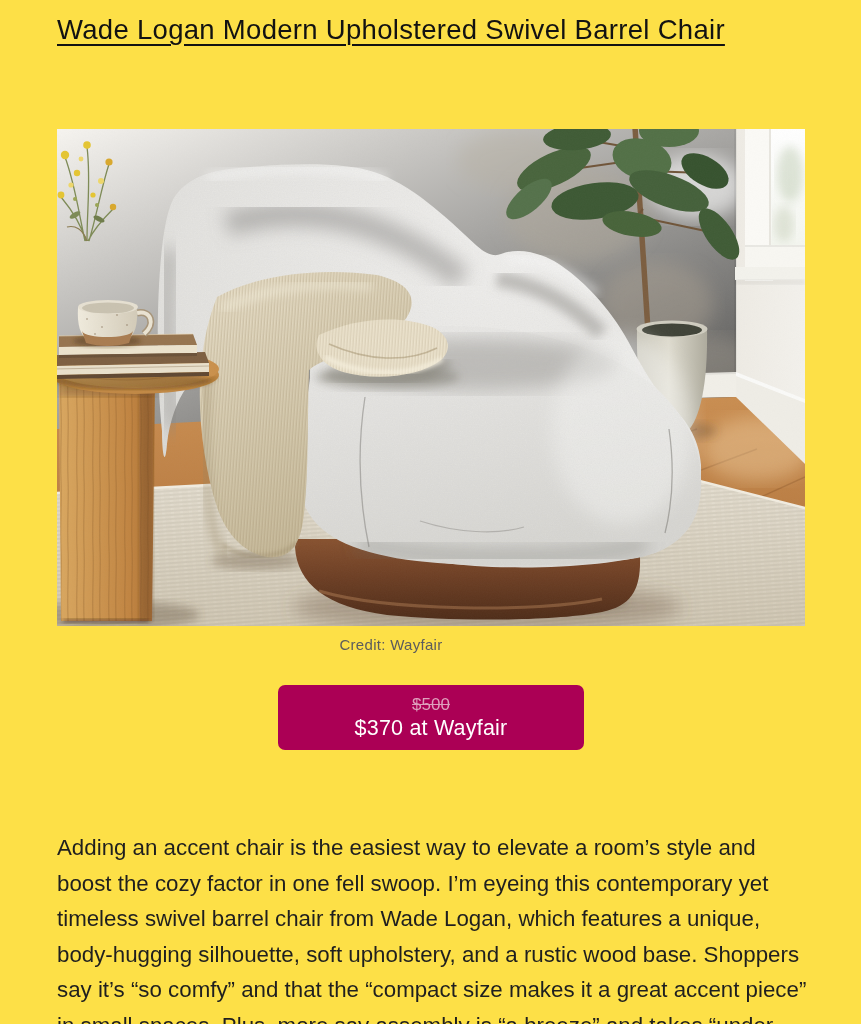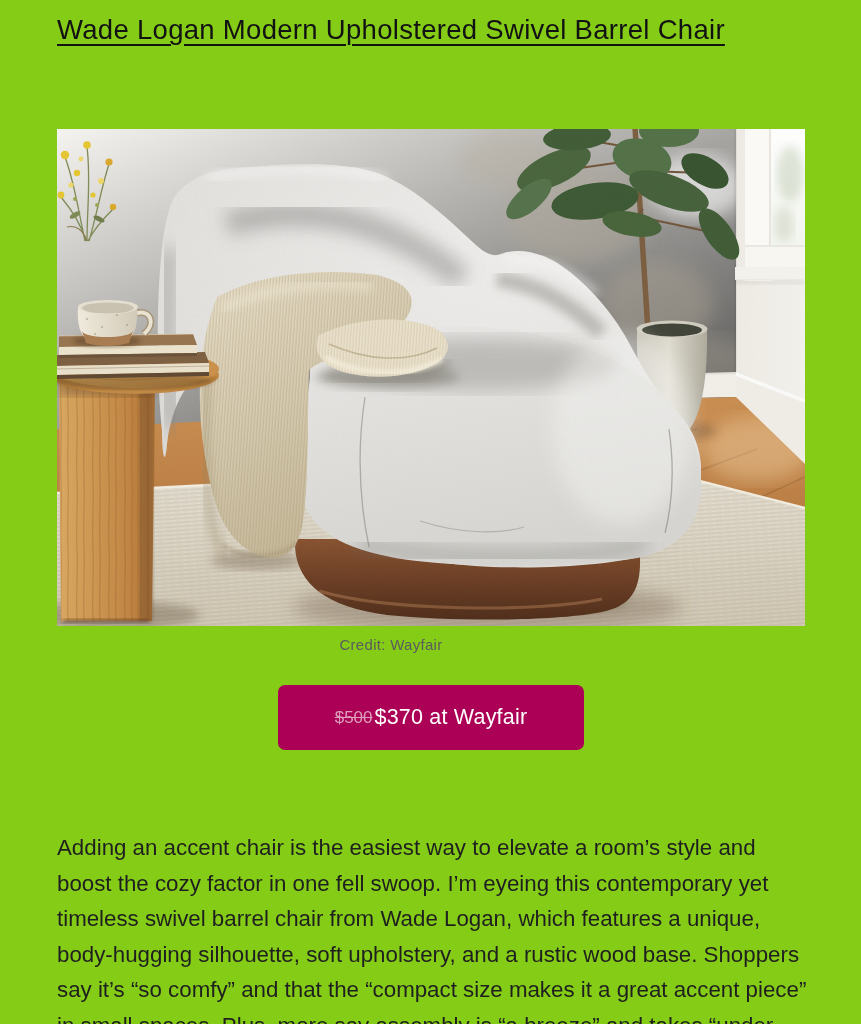--- a/index.html
+++ b/index.html
@@ -1,31 +1,31 @@
 <!DOCTYPE html>
 <html><head>
 <meta charset="utf-8">
 <style>
   html,body{margin:0;padding:0;background:#ffffff;}
-  .page{position:relative;width:861px;height:1024px;background:#84cc16;overflow:hidden;
+  .page{position:relative;width:861px;height:1024px;background:#fde047;overflow:hidden;
         font-family:"Liberation Sans", sans-serif;}
   
   .title-link{position:absolute;left:57px;top:10px;width:745px;display:block;
     color:#121212;font-size:27.5px;line-height:39px;font-weight:500;letter-spacing:.3px;
     text-decoration:underline;text-decoration-thickness:1.8px;text-underline-offset:5px;cursor:pointer;}
   
   .hero{position:absolute;left:57px;top:129px;width:748px;height:497px;margin:0;}
   .hero svg{display:block;}
   
   .credit{position:absolute;left:0;top:636px;width:782px;text-align:center;
     color:#5c5c5c;font-size:15px;letter-spacing:.3px;}
   
   .price-btn{position:absolute;left:278px;top:685px;width:306px;height:65px;
     background:#AB0055;border:none;border-radius:7px;cursor:pointer;
-    display:flex;flex-direction:row;align-items:center;justify-content:center;gap:2px;
+    display:flex;flex-direction:column;align-items:center;justify-content:center;gap:2px;
     font-family:"Liberation Sans", sans-serif;}
   .price-btn .was{color:#DE9FBC;font-size:17px;line-height:19px;text-decoration:line-through;}
   .price-btn .now{color:#ffffff;font-size:21.5px;line-height:25px;font-weight:400;letter-spacing:.2px;}
   
   .body-text{position:absolute;left:57px;top:830px;width:752px;margin:0;
     font-family:Liberation Sans, sans-serif;font-size:22.3px;line-height:35.6px;color:#1f1f1f;}
 </style>
 </head>
 <body>
 

